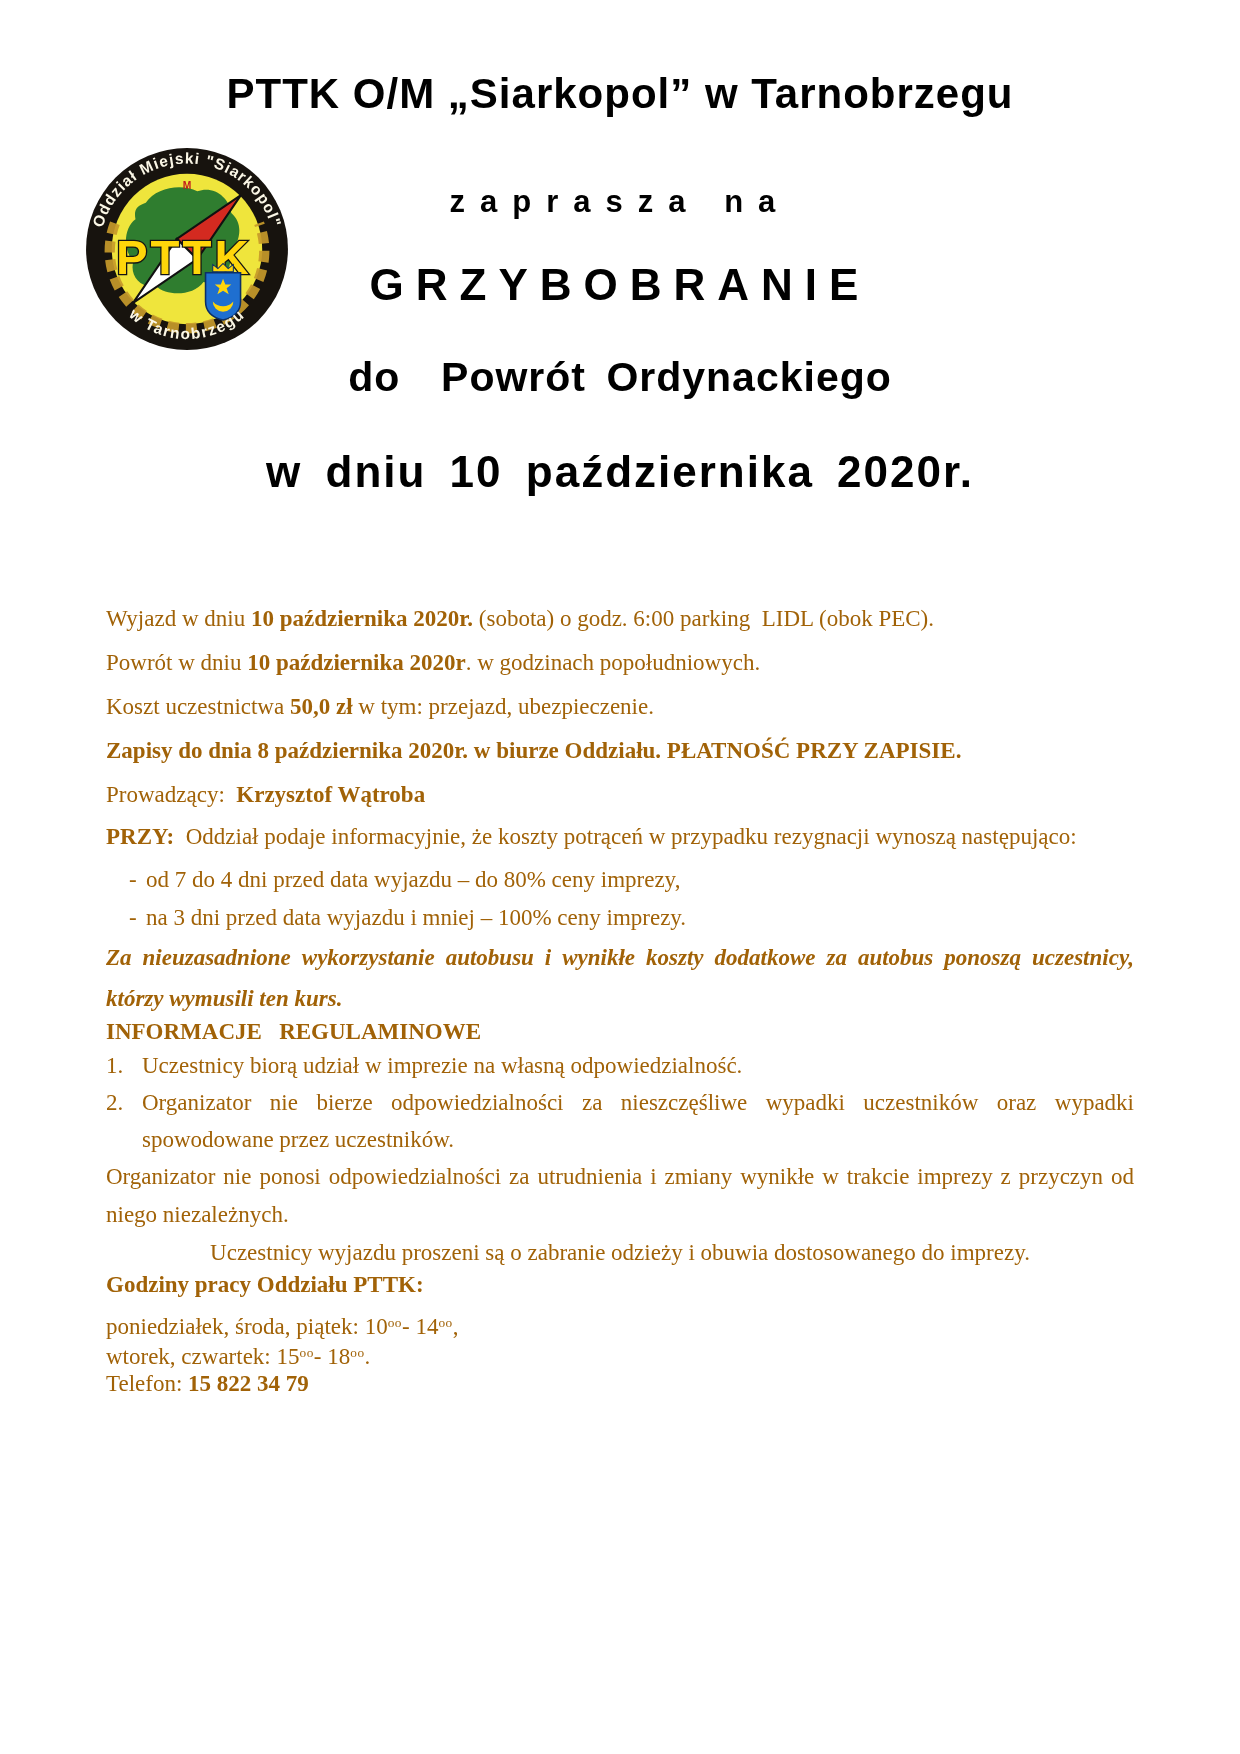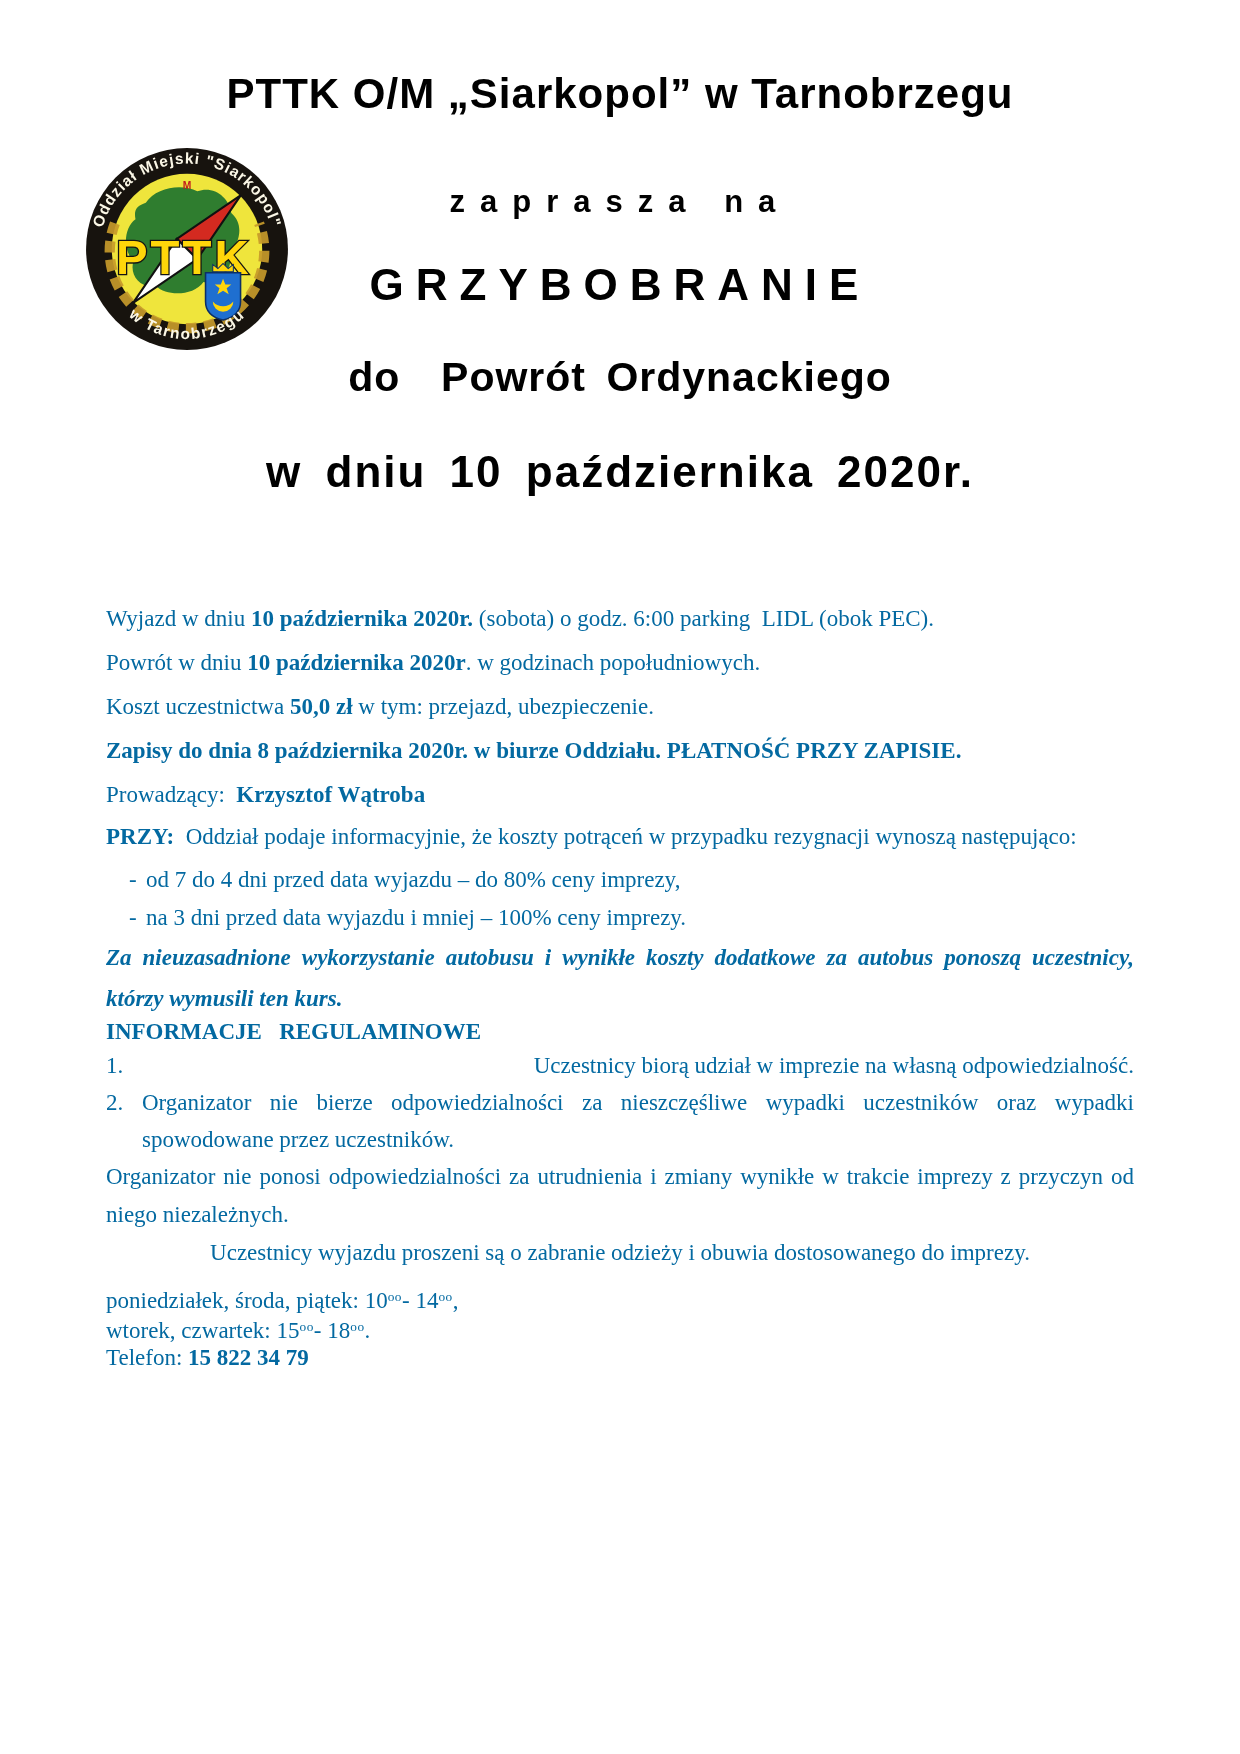--- a/index.html
+++ b/index.html
@@ -13,40 +13,40 @@
   .hdr{text-align:center;font-family:"Liberation Sans",sans-serif;font-weight:bold;}
   .org-title{margin:0;padding-top:70px;font-size:42px;letter-spacing:1px;}
   .invite{margin-top:66px;font-size:31px;letter-spacing:15px;}
   .event{margin-top:40px;font-size:44px;letter-spacing:12px;}
   .dest{margin-top:44px;font-size:41px;letter-spacing:1px;word-spacing:8px;white-space:pre-wrap;}
   .datel{margin-top:46px;font-size:44px;letter-spacing:2px;word-spacing:9px;}
   .logo{position:absolute;left:84px;top:146px;width:206px;height:206px;}
   
   .content{
     margin-top:100px;padding:0 106px;
-    font-family:"Liberation Serif",serif;font-size:23px;color:#0369a1;
+    font-family:"Liberation Serif",serif;font-size:23px;color:#a16207;
   }
   .content p{margin:0;}
   .pre{white-space:pre-wrap;}
   .b{font-weight:bold;}
   sup{font-size:0.58em;vertical-align:0.55em;letter-spacing:0.5px;}
   .detail-line{line-height:44px;}
   .zapisy{margin-top:16px;line-height:44px;font-weight:bold;}
   .leader{margin-top:14px;line-height:44px;}
   .uwaga{margin-top:96px;line-height:40px;}
   .dash-list{margin-top:4px;}
   .dash-row{display:flex;line-height:38px;}
   .dash-row .marker{width:17px;margin-left:23px;flex:none;}
   .dash-row .txt{flex:1;}
   .bus{margin-top:8px;font-weight:bold;font-style:italic;text-align:justify;line-height:41px;}
   .reg-head{margin-top:46px;font-weight:bold;}
   .reg-list{margin-top:2px;}
   .num-row{display:flex;line-height:37px;}
   .num-row .num{width:36px;flex:none;}
-  .num-row .txt{flex:1;text-align:right;}
+  .num-row .txt{flex:1;}
   .num-row .just{text-align:justify;}
   .disc1{margin-top:30px;text-align:justify;line-height:38px;}
   .disc2{line-height:38px;text-align:center;}
   .office-head{margin-top:70px;font-weight:bold;}
   .hours{margin-top:12px;line-height:26px;}
   .hours p{line-height:26px;}
 </style>
 </head>
 <body>
 
@@ -133,20 +133,21 @@
       </div>
       <div class="num-row">
         <span class="num">2.</span>
         <span class="txt just">Organizator nie bierze odpowiedzialności za nieszczęśliwe wypadki uczestników oraz wypadki spowodowane przez uczestników.</span>
       </div>
     </div>
 
     <p class="disc1">Organizator nie ponosi odpowiedzialności za utrudnienia i zmiany wynikłe w trakcie imprezy z przyczyn od niego niezależnych.</p>
     <p class="disc2">Uczestnicy wyjazdu proszeni są o zabranie odzieży i obuwia dostosowanego do imprezy.</p>
 
+    <p class="office-head">Godziny pracy Oddziału PTTK:</p>
     <div class="hours">
       <p><span>poniedziałek, środa, piątek: 10</span><sup>oo</sup><span>- 14</span><sup>oo</sup><span>,</span></p>
       <p><span>wtorek, czwartek: 15</span><sup>oo</sup><span>- 18</span><sup>oo</sup><span>.</span></p>
       <p><span>Telefon: </span><span class="b">15 822 34 79</span></p>
     </div>
 
   </div>
 </div>
 
 </body></html>

